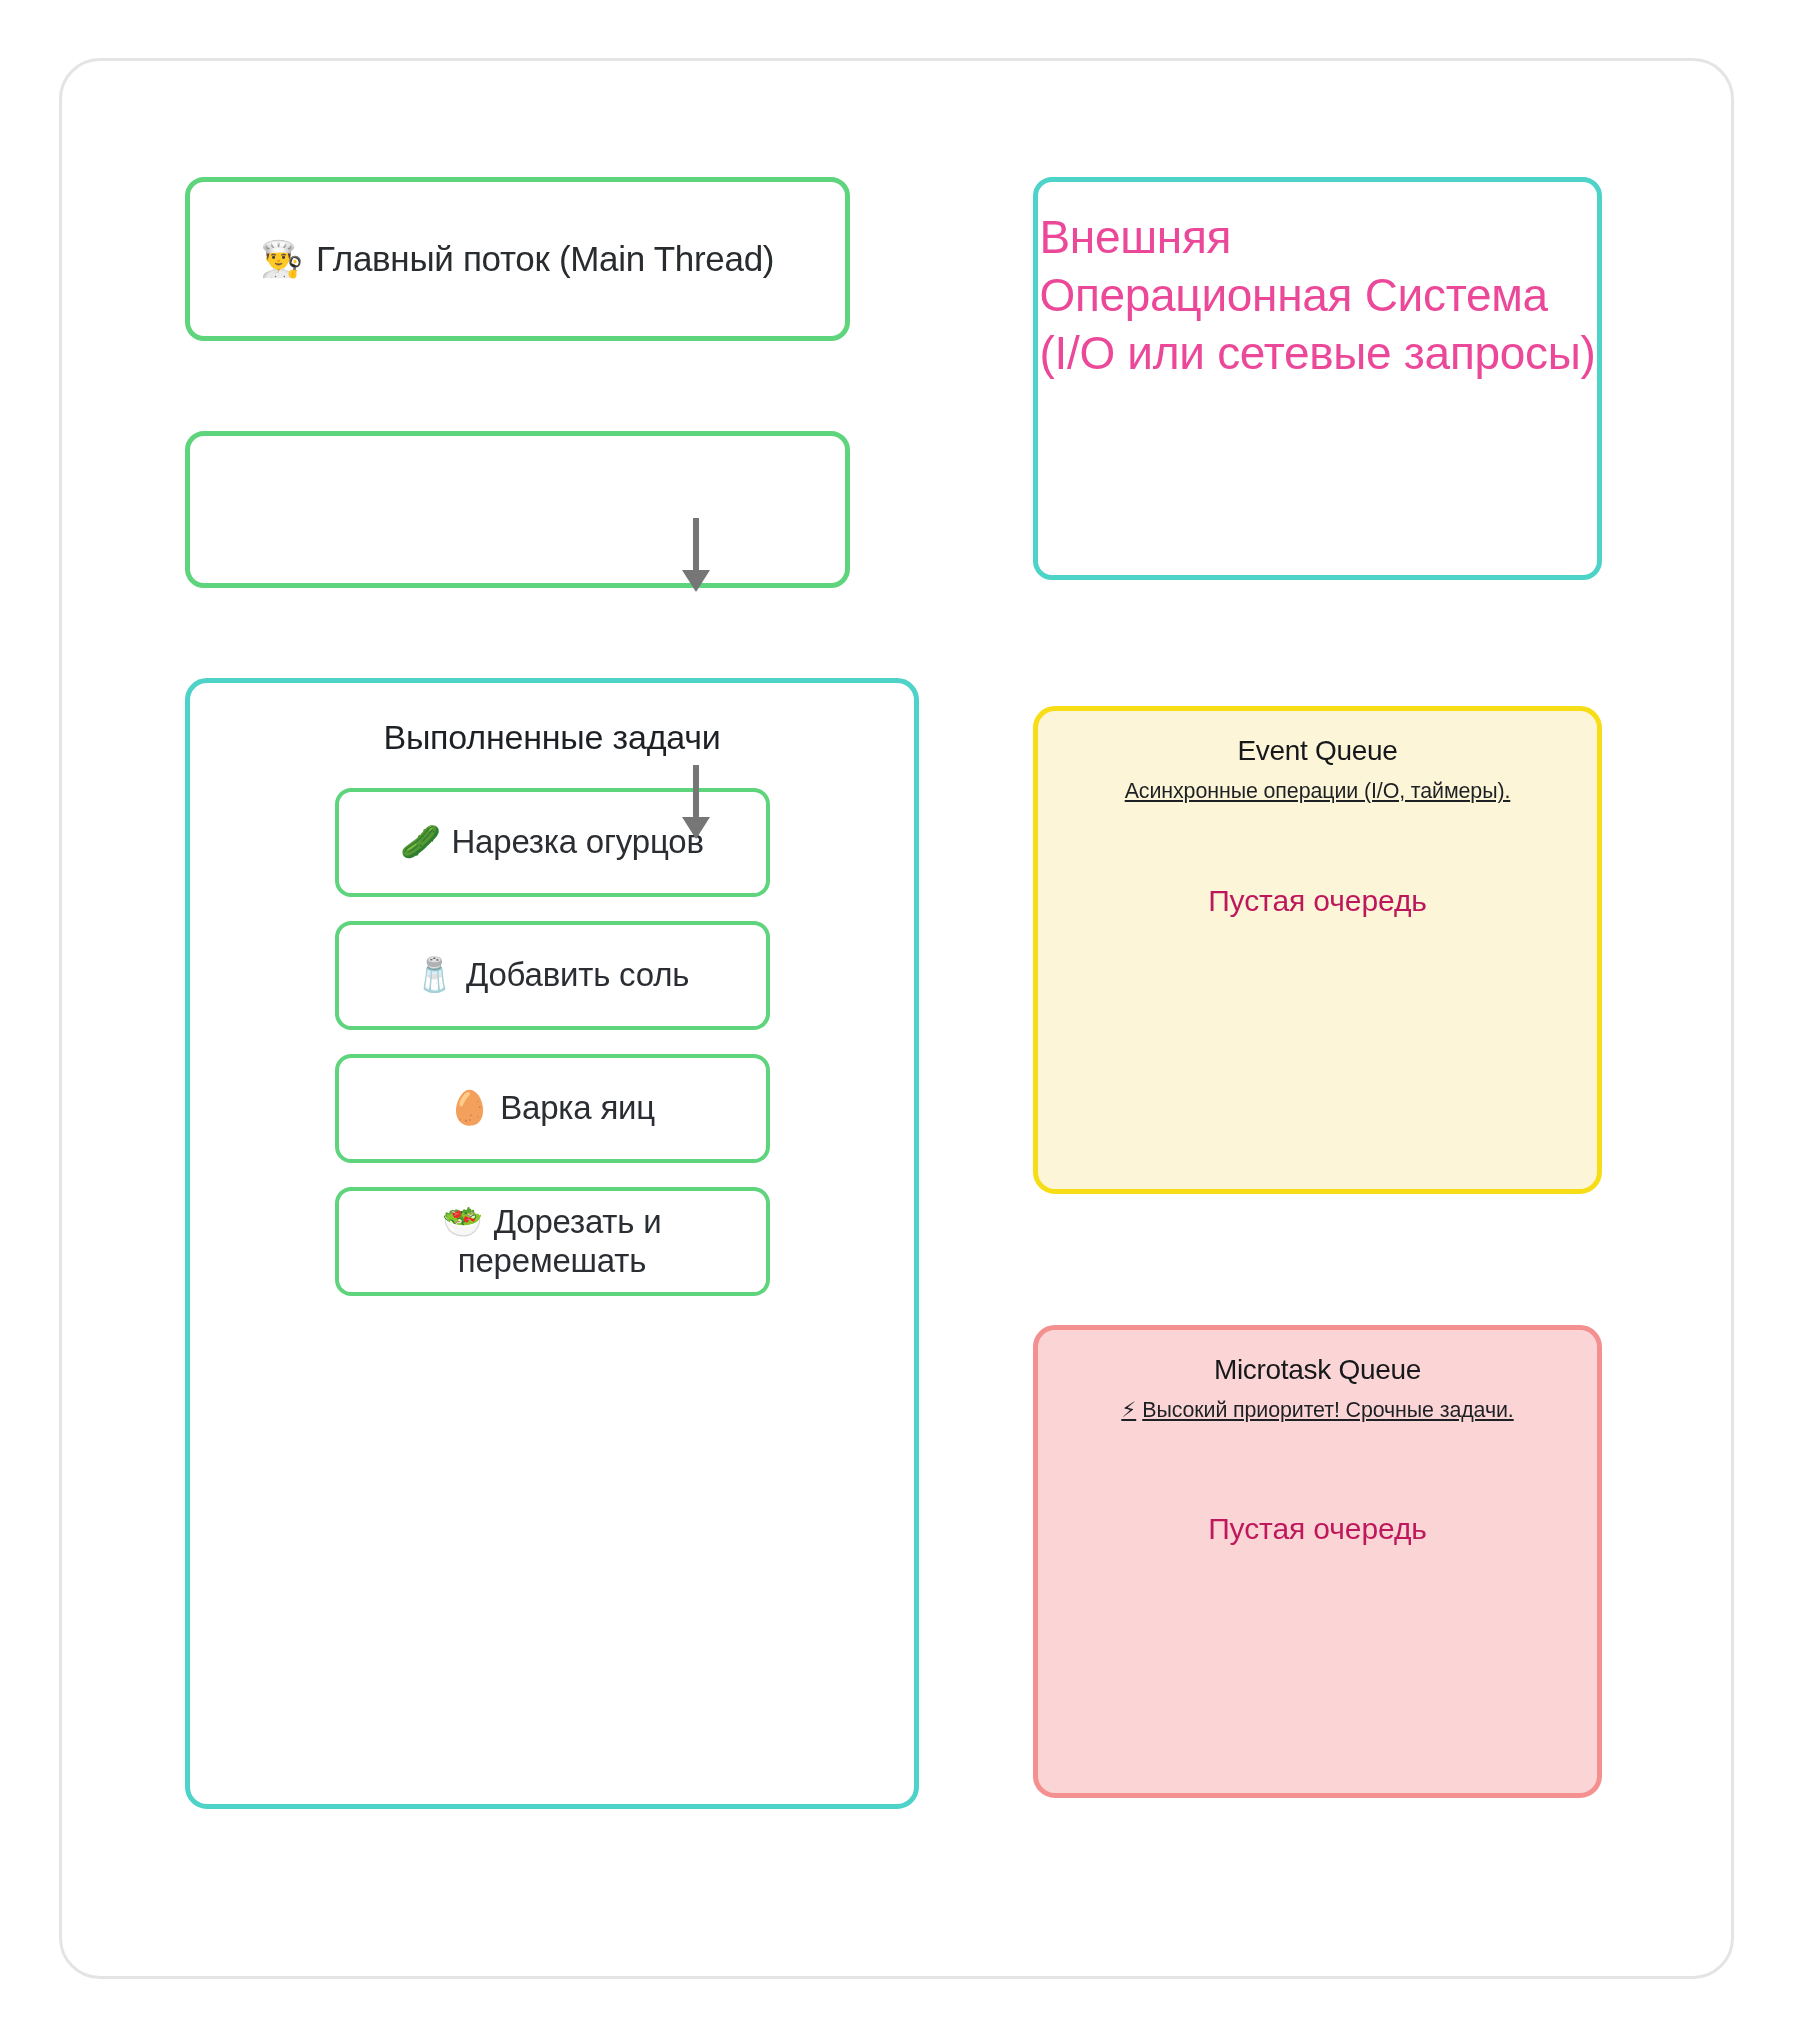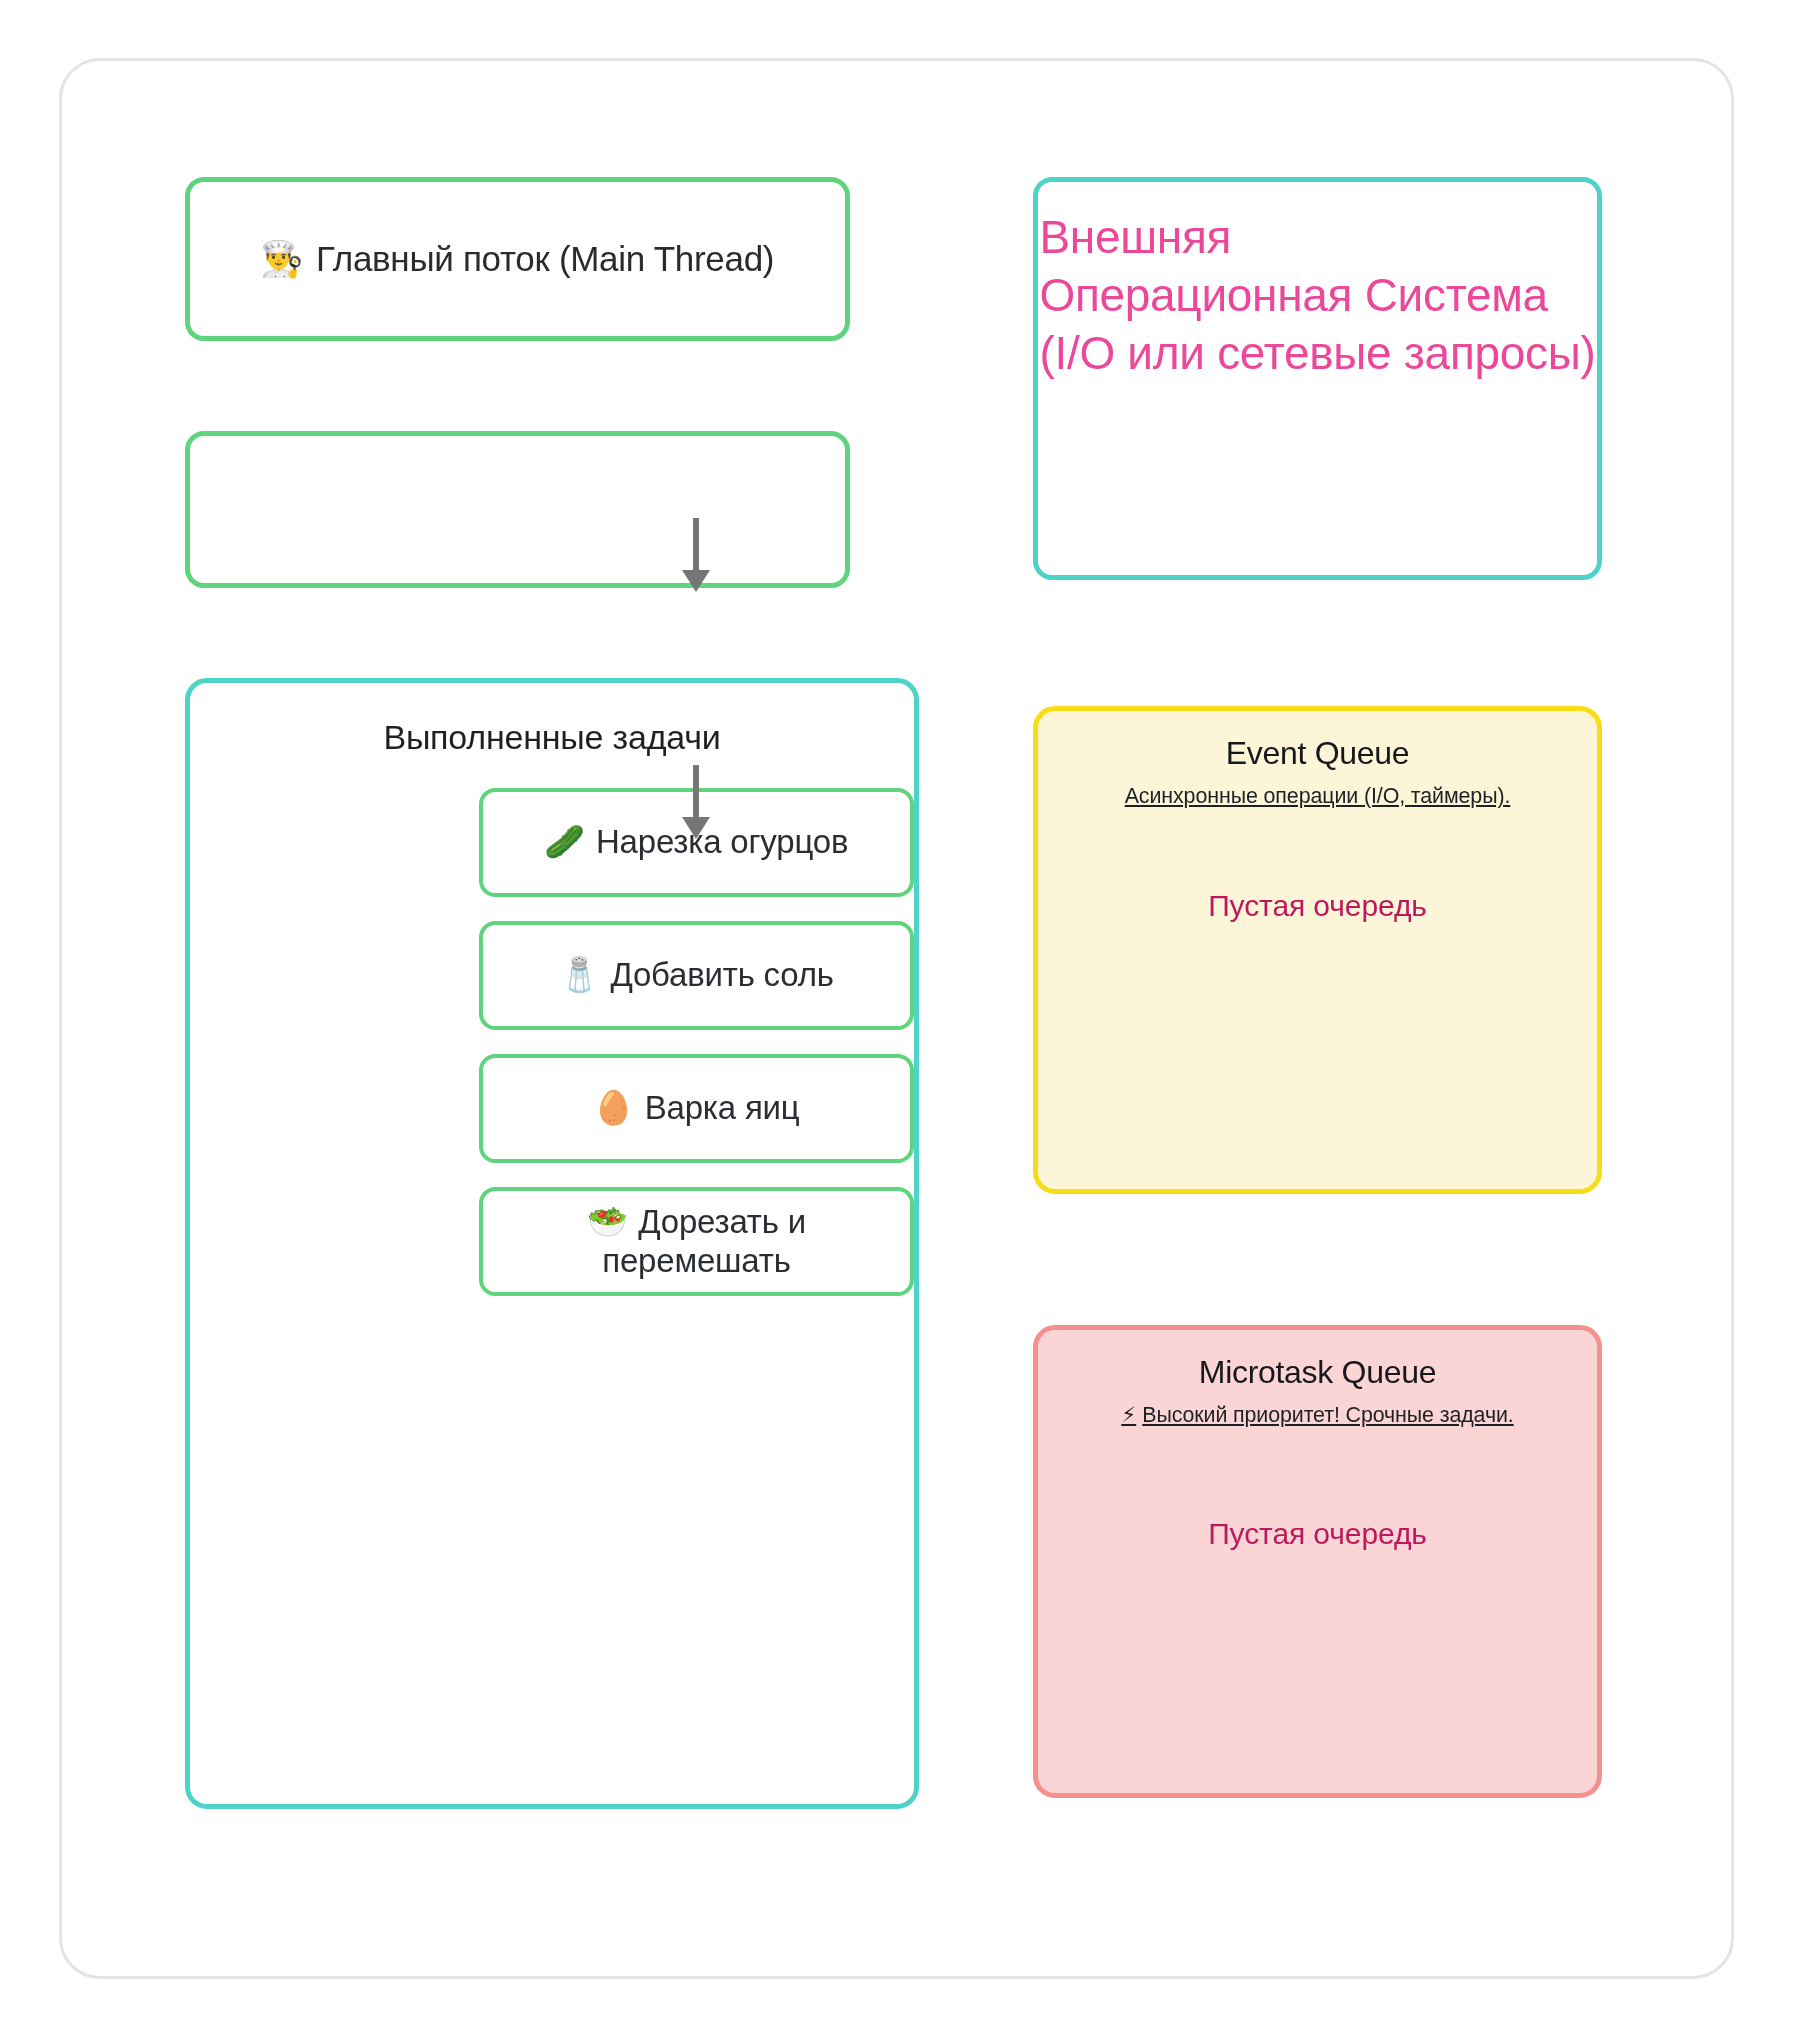--- a/index.html
+++ b/index.html
@@ -103,21 +103,21 @@
     font-size: 34px;
     color: #1d2024;
     letter-spacing: -0.2px;
     margin-bottom: 31px;
     text-align: center;
   }
   .task-list {
     width: 100%;
     display: flex;
     flex-direction: column;
-    align-items: flex-end;
+    align-items: center;
     gap: 24px;
   }
   .task-item {
     width: 435px;
     min-height: 109px;
     box-sizing: border-box;
     border: 4.4px solid #5ed47d;
     border-radius: 16.3px;
     background: #ffffff;
     display: flex;
@@ -185,21 +185,21 @@
     border: 5.2px solid #f6dd15;
     background: #fcf5d7;
   }
   .microtask-queue {
     height: 473px;
     margin-top: 131px;
     border: 5.2px solid #f49090;
     background: #fbd5d5;
   }
   .queue-title {
-    font-size: 32px;
+    font-size: 28px;
     color: #16181b;
     letter-spacing: -0.3px;
     margin-bottom: 12px;
     text-align: center;
   }
   .queue-subtitle {
     font-size: 21.4px;
     color: #1d2024;
     text-align: center;
     letter-spacing: -0.1px;

